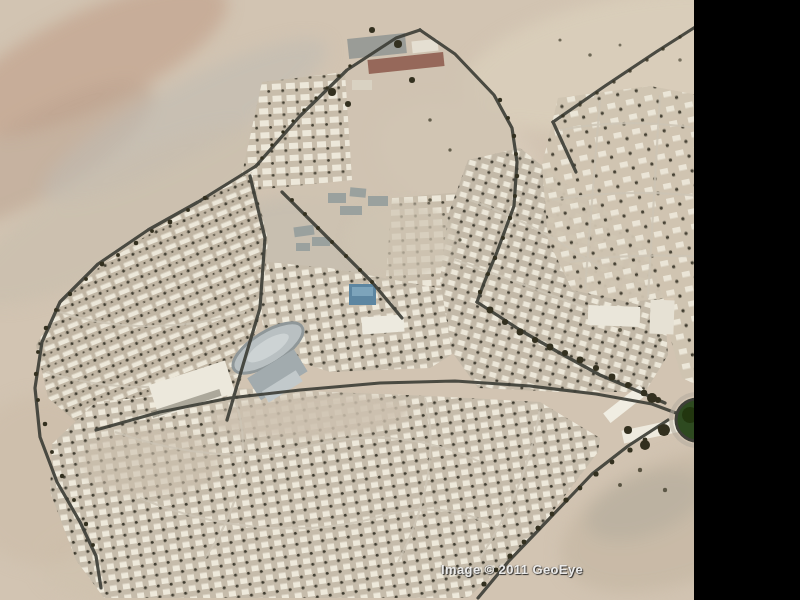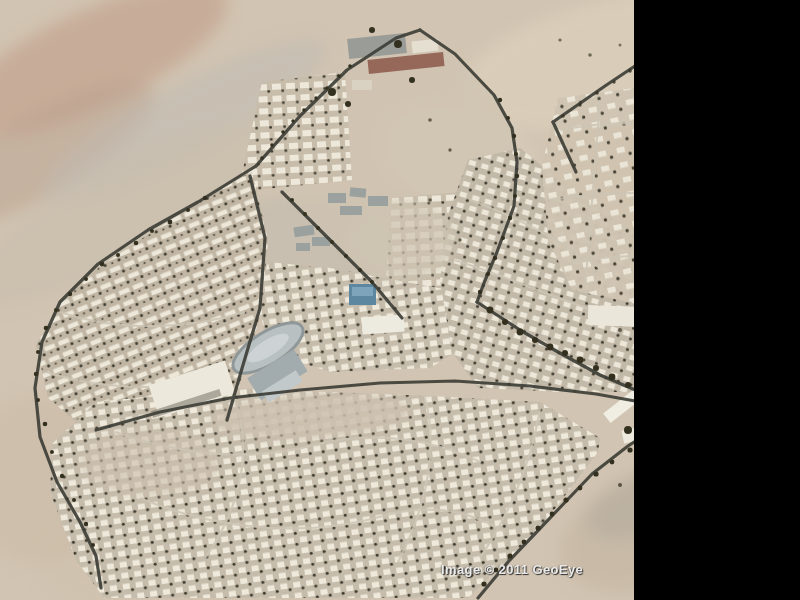--- a/index.html
+++ b/index.html
@@ -1,16 +1,16 @@
 <!DOCTYPE html>
 <html><head>
 <meta charset="utf-8">
 <style>
   html,body{margin:0;padding:0;background:#000;}
-  .stage{position:relative;width:634px;height:600px;overflow:hidden;
+  .stage{position:relative;width:694px;height:600px;overflow:hidden;
          font-family:"Liberation Sans",sans-serif;background:#d2c4b2;}
   .stage svg{position:absolute;left:0;top:0;display:block;}
   .watermark{position:absolute;left:441px;top:562px;
              font-size:13px;font-weight:bold;letter-spacing:.4px;
              color:rgba(245,245,245,.92);
              text-shadow:1px 1px 1px rgba(35,35,35,.95), -1px 0 1px rgba(35,35,35,.4);
              user-select:none;white-space:nowrap;}
 </style>
 </head>
 <body>

